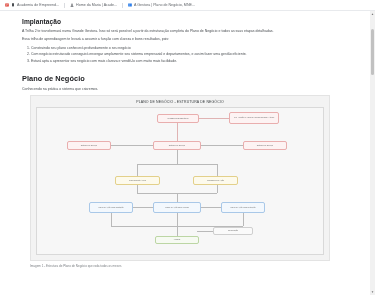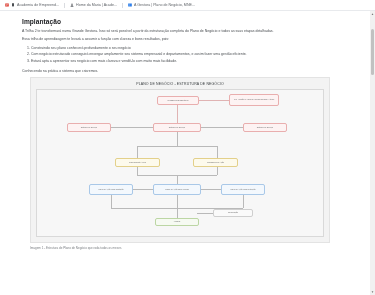--- a/index.html
+++ b/index.html
@@ -222,20 +222,21 @@
 
   <p class="para">A Trilha 2 te transformará numa Grande Gestora. Isso só será possível a partir da estruturação completa do Plano de Negócio e todos as suas etapas detalhadas.</p>
   <p class="para">Essa trilha de aprendizagem te levará a assumir a função com clareza e bons resultados, pois:</p>
 
   <ol class="steps">
     <li>Construindo seu plano conhecerá profundamente o seu negócio</li>
     <li>Com negócio estruturado conseguirá enxergar amplamente seu sistema empresarial e departamentos, e assim fazer uma gestão eficiente.</li>
     <li>Estará apta a apresentar seu negócio com mais clareza e vendê-lo com muito mais facilidade.</li>
   </ol>
 
+  <h2 class="section">Plano de Negócio</h2>
   <p class="sub">Conhecendo na prática o sistema que criaremos.</p>
 
   <div class="figure">
     <div class="fig-frame">
       <div class="fig-title">PLANO DE NEGÓCIO - ESTRUTURA DE NEGÓCIO</div>
 
       <div class="canvas">
 
         <div class="node red" style="left:120px; top:6px; width:42px; height:9px;">MODELO DE NEGÓCIO</div>
         <div class="node red" style="left:192px; top:4px; width:50px; height:12px;">KIT - Missão e Valores / SWOT Sonhos e Ativos</div>

